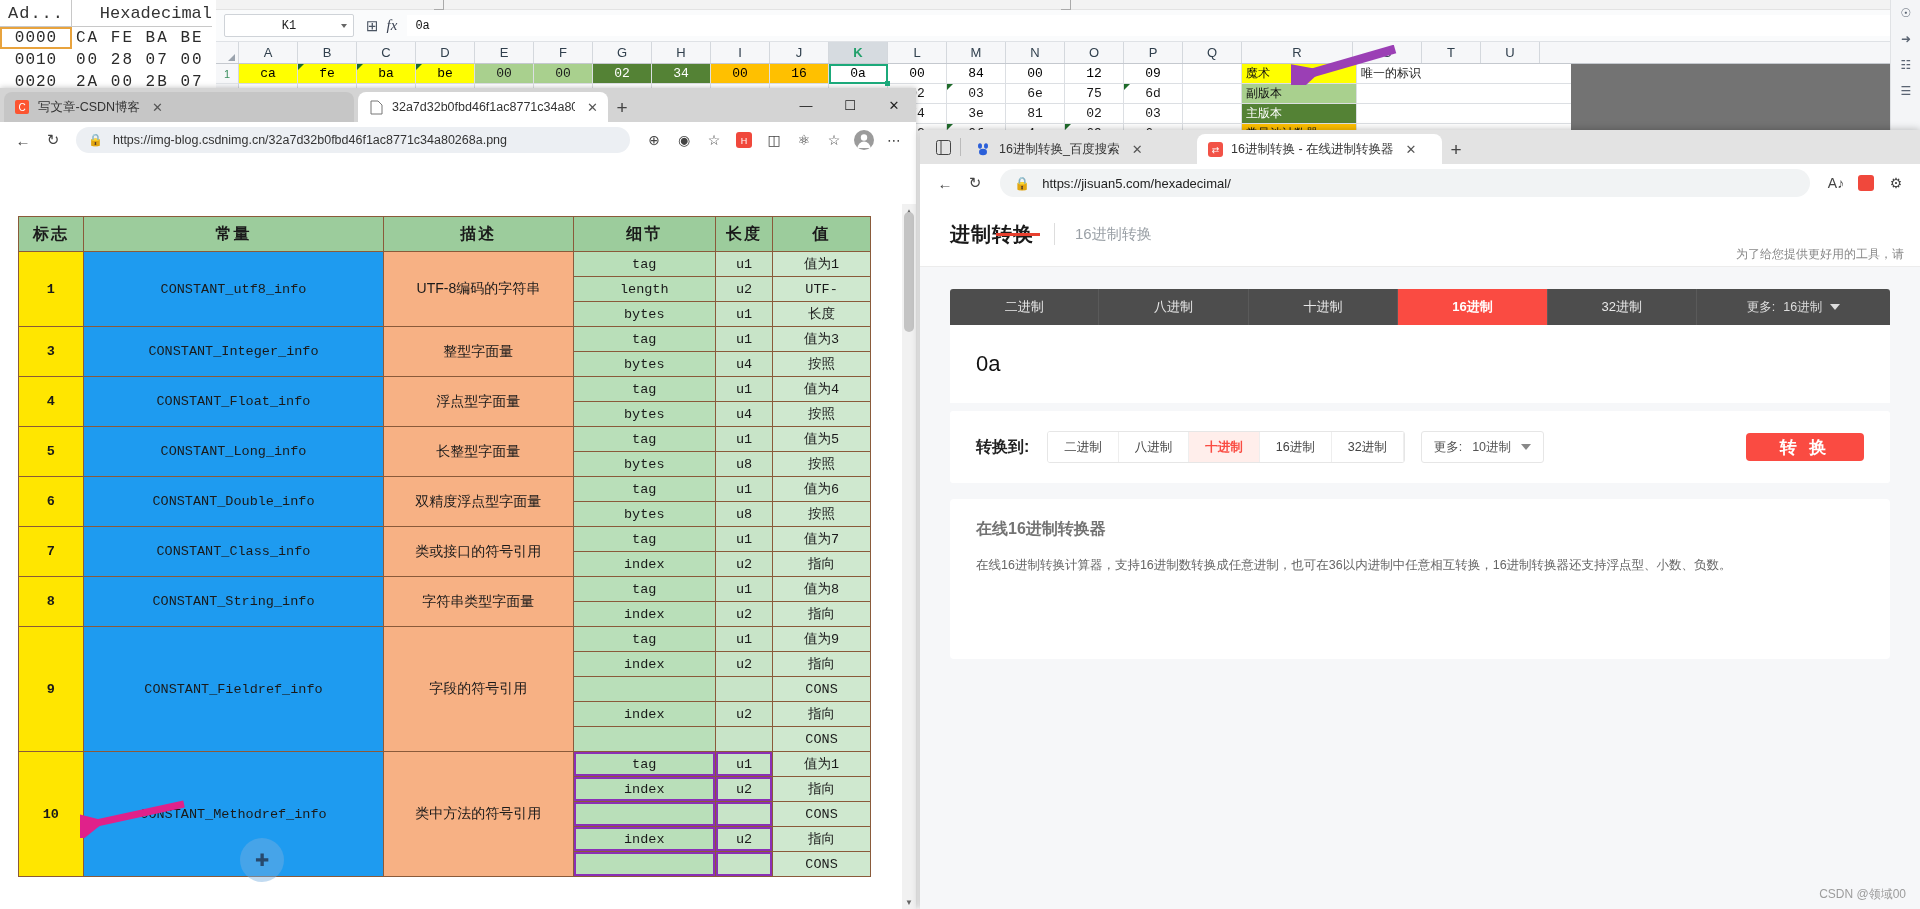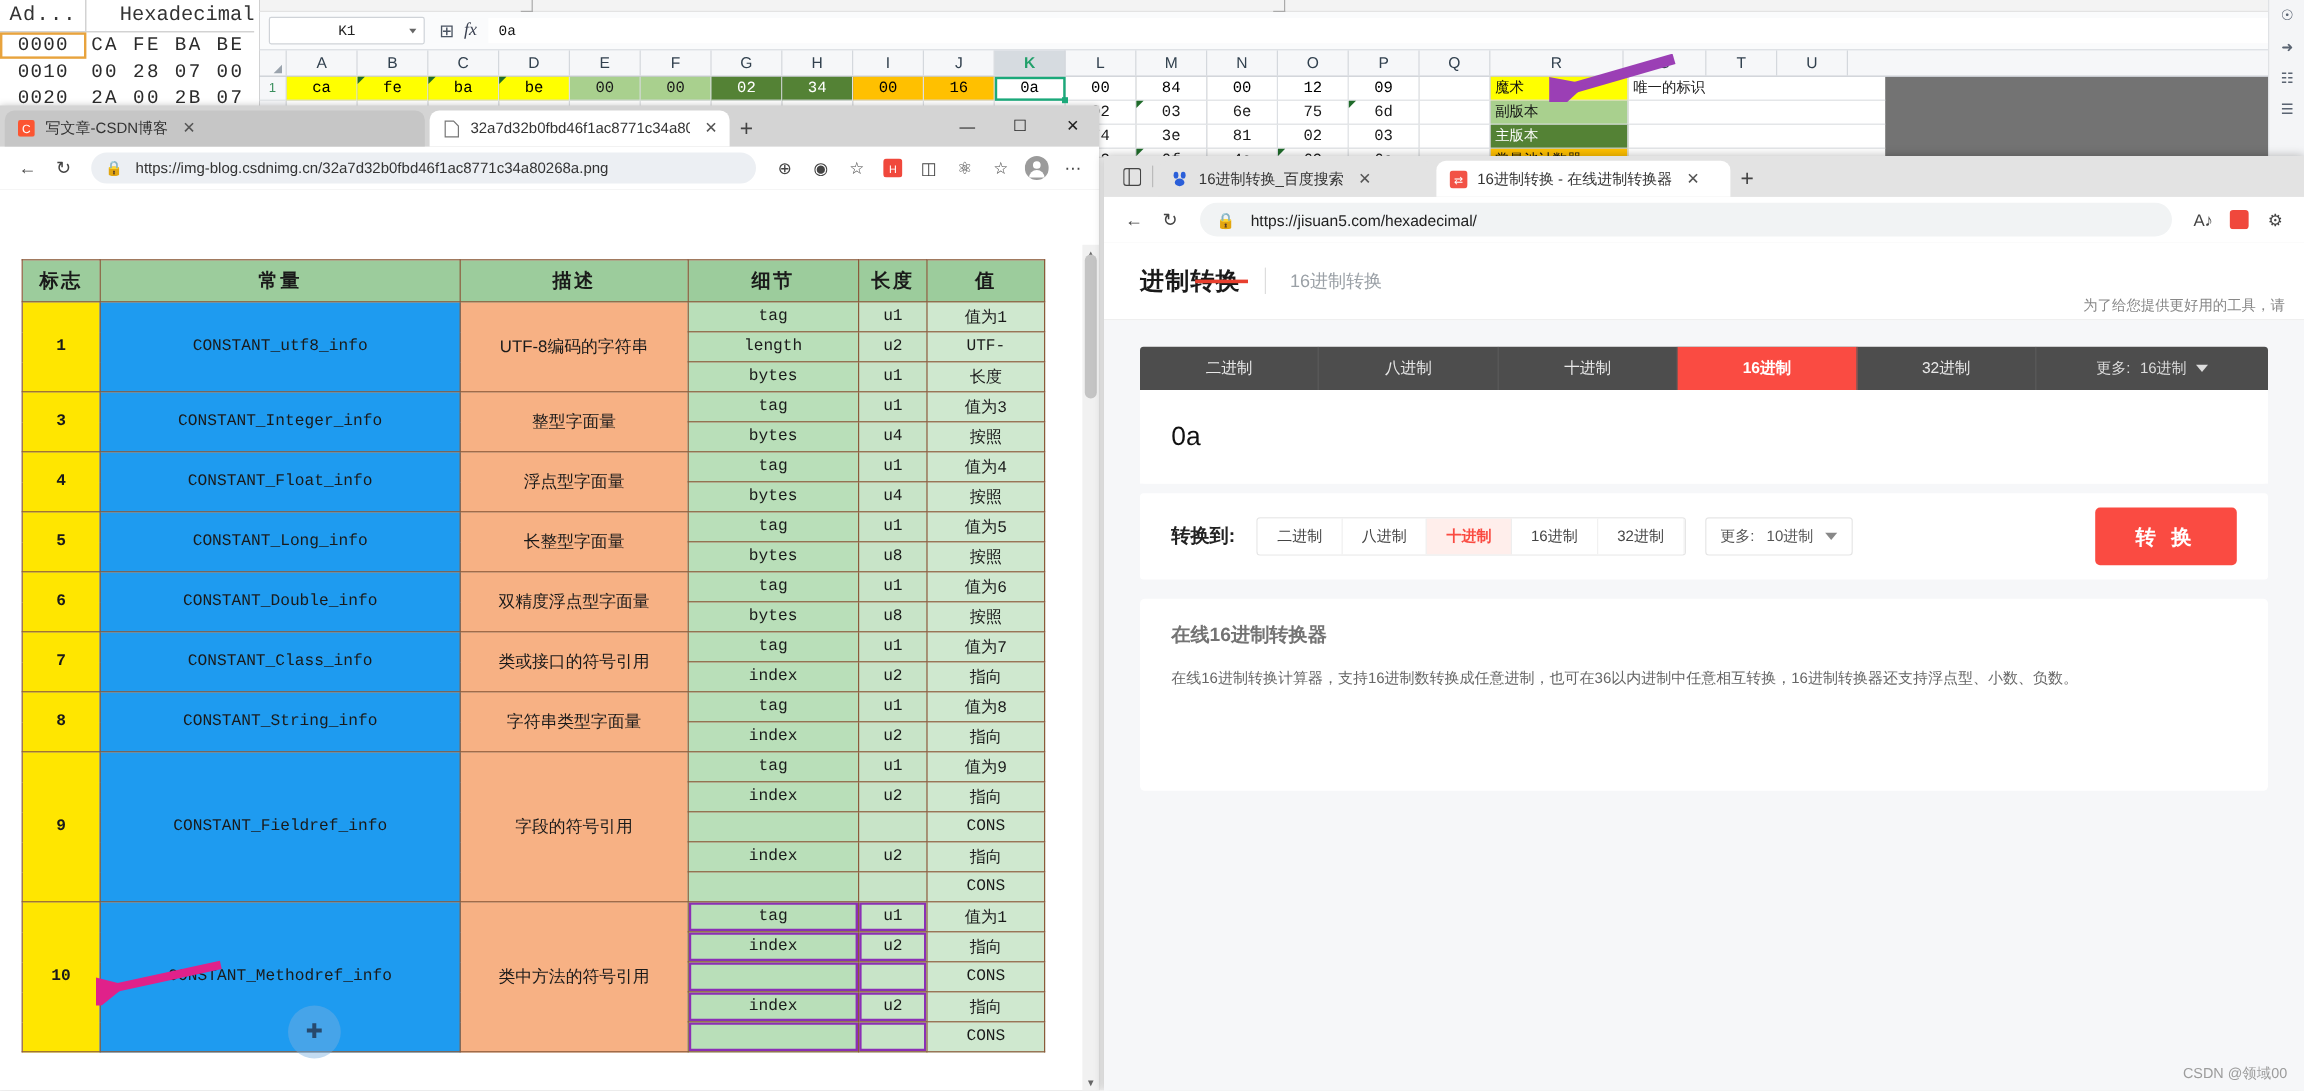--- a/index.html
+++ b/index.html
@@ -123,21 +123,21 @@
   #base-tabs .more .cv{width:0;height:0;border-left:5px solid transparent;border-right:5px solid transparent;border-top:6px solid #ddd;}
   #input-area{background:#fff;height:78px;display:flex;align-items:center;padding-left:26px;font-size:22px;color:#111;
      font-family:"Liberation Sans","DejaVu Sans",sans-serif;}
   #to-row{background:#fff;margin-top:8px;height:72px;display:flex;align-items:center;padding-left:26px;border-radius:3px;}
   #to-label{font-size:16px;font-weight:bold;color:#222;margin-right:18px;}
   #to-choices{display:flex;border:1px solid #e6e6e6;border-radius:3px;overflow:hidden;}
   #to-choices .tc{padding:0 16px;height:30px;display:flex;align-items:center;font-size:12.5px;color:#444;border-right:1px solid #eee;background:#fff;}
   #to-choices .tc.on{background:#ffeeeb;color:#fa4b42;font-weight:bold;}
   #to-more{margin-left:16px;height:30px;border:1px solid #e6e6e6;border-radius:3px;display:flex;align-items:center;gap:10px;padding:0 12px;font-size:12.5px;color:#555;}
   #to-more .cv{width:0;height:0;border-left:5px solid transparent;border-right:5px solid transparent;border-top:6px solid #888;}
-  #convert-btn{margin-left:auto;margin-right:26px;width:118px;height:48px;background:#fa4b42;color:#fff;border-radius:4px;
+  #convert-btn{margin-left:auto;margin-right:26px;width:118px;height:28px;background:#fa4b42;color:#fff;border-radius:4px;
      display:flex;align-items:center;justify-content:center;font-size:17px;font-weight:bold;letter-spacing:4px;}
   #result-card{margin-top:14px;background:#fdf1ee;border-radius:4px;height:125px;position:relative;}
   #result-title{position:absolute;left:0;right:0;top:20px;text-align:center;color:#fa4b42;font-size:13px;}
   #result-value{position:absolute;left:0;right:0;top:56px;text-align:center;color:#111;font-size:26px;}
   #copy-icon{position:absolute;right:18px;top:18px;color:#c9c9c9;font-size:16px;}
   #result-arrow{position:absolute;left:330px;top:34px;width:110px;height:42px;}
   #about{margin-top:16px;background:#fff;border-radius:4px;padding:20px 26px;height:120px;}
   #about h3{margin:0 0 14px 0;font-size:16px;color:#737373;}
   #about p{margin:0;font-size:12.5px;color:#666;line-height:22px;}
   #watermark{position:absolute;right:14px;bottom:6px;font-size:12px;color:#9c9c9c;}

